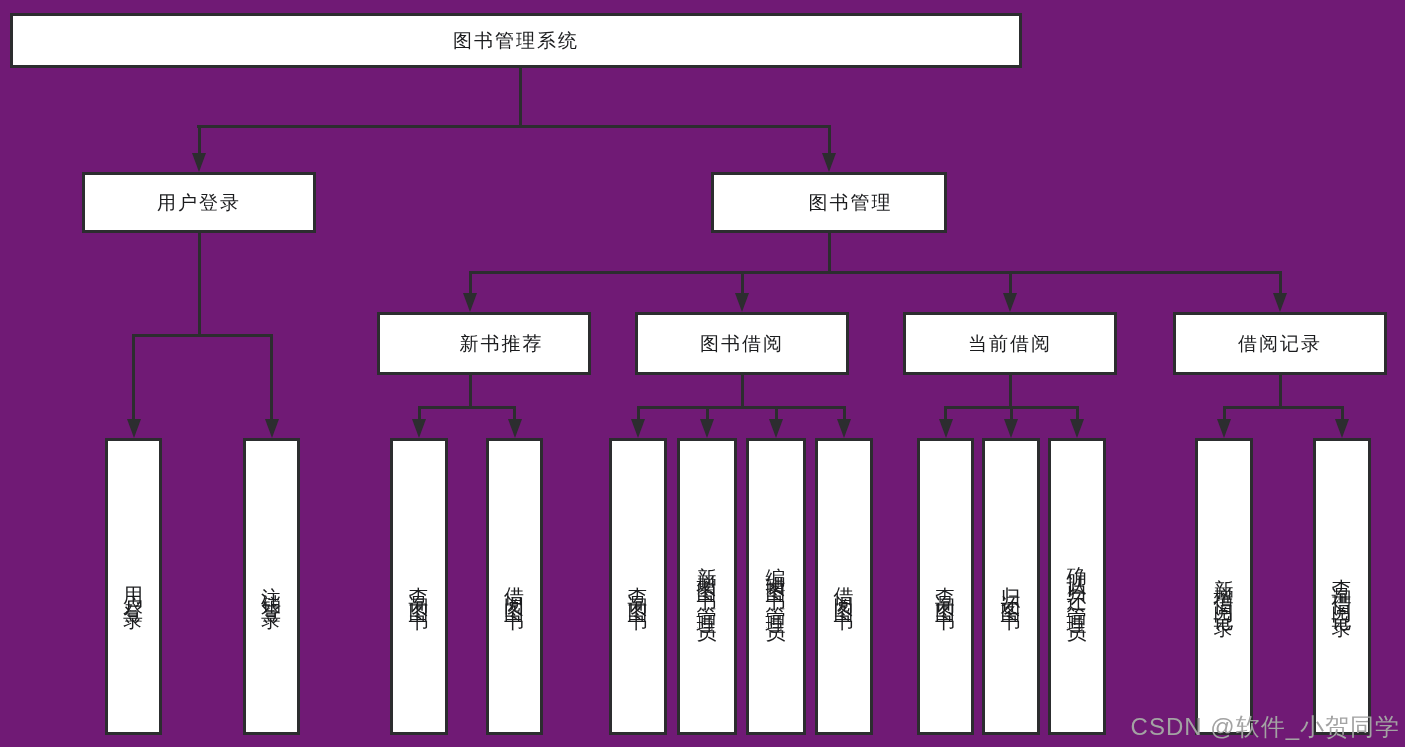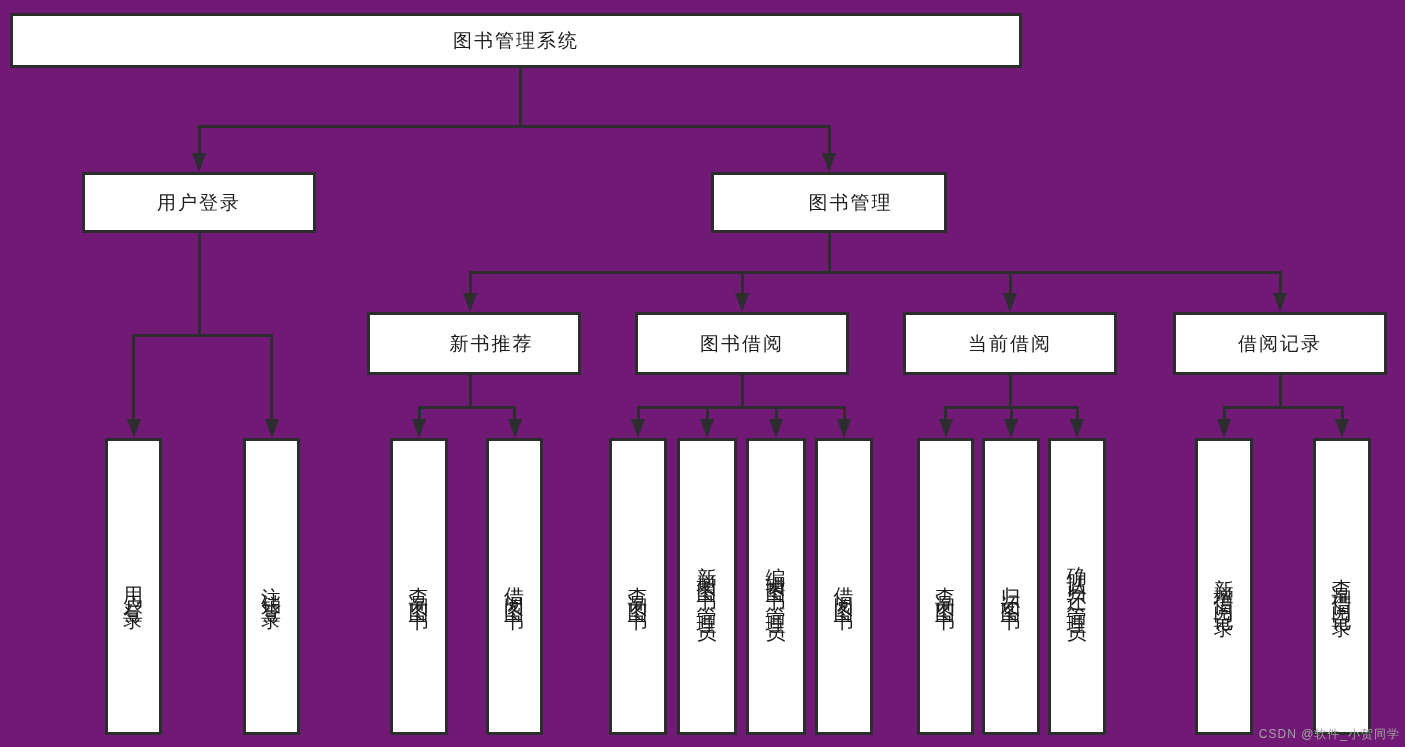--- a/index.html
+++ b/index.html
@@ -20,40 +20,40 @@
   .line{position:absolute;background:#2c2d2f;}
   .arrow{
     position:absolute;width:0;height:0;
     border-left:7px solid transparent;border-right:7px solid transparent;
     border-top:19px solid #2c2d2f;
   }
   
   #b-root      {left:10px;  top:13px;  width:1012px;height:55px;}
   #b-login     {left:82px;  top:172px; width:234px; height:61px;}
   #b-mgmt      {left:711px; top:172px; width:236px; height:61px;padding-left:43px;}
-  #b-newbook   {left:367px; top:312px; width:214px; height:63px;padding-left:35px;}
+  #b-newbook   {left:377px; top:312px; width:214px; height:63px;padding-left:35px;}
   #b-borrow    {left:635px; top:312px; width:214px; height:63px;}
   #b-current   {left:903px; top:312px; width:214px; height:63px;}
   #b-records   {left:1173px;top:312px; width:214px; height:63px;}
   .leaf        {top:438px;height:297px;}
   #b-l-userlogin  {left:105px; width:57px;}
   #b-l-logout     {left:243px; width:57px;}
   #b-l-nb-query   {left:390px; width:58px;}
   #b-l-nb-borrow  {left:486px; width:57px;}
   #b-l-bw-query   {left:609px; width:58px;}
   #b-l-bw-add     {left:677px; width:60px;}
   #b-l-bw-edit    {left:746px; width:60px;}
   #b-l-bw-borrow  {left:815px; width:58px;}
   #b-l-cur-query  {left:917px; width:57px;}
   #b-l-cur-return {left:982px; width:58px;}
   #b-l-cur-confirm{left:1048px;width:58px;}
   #b-l-rec-add    {left:1195px;width:58px;}
   #b-l-rec-query  {left:1313px;width:58px;}
   .watermark{
-    position:absolute;right:5px;bottom:4px;font-size:12px;color:#a3a3a3;
+    position:absolute;right:5px;bottom:4px;font-size:24px;color:#a3a3a3;
     letter-spacing:1px;white-space:nowrap;
   }
 </style>
 </head>
 <body>
 
 <div class="canvas">
 
   <div class="line" style="left:519px;top:68px;width:3px;height:59px;"></div>
   <div class="line" style="left:197px;top:125px;width:634px;height:3px;"></div>

